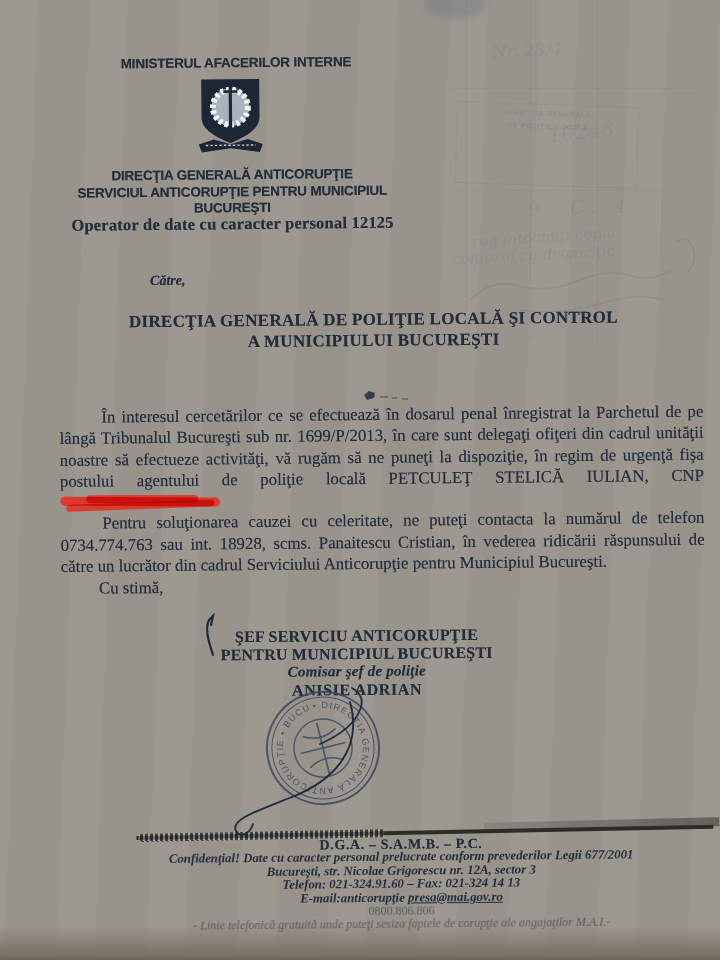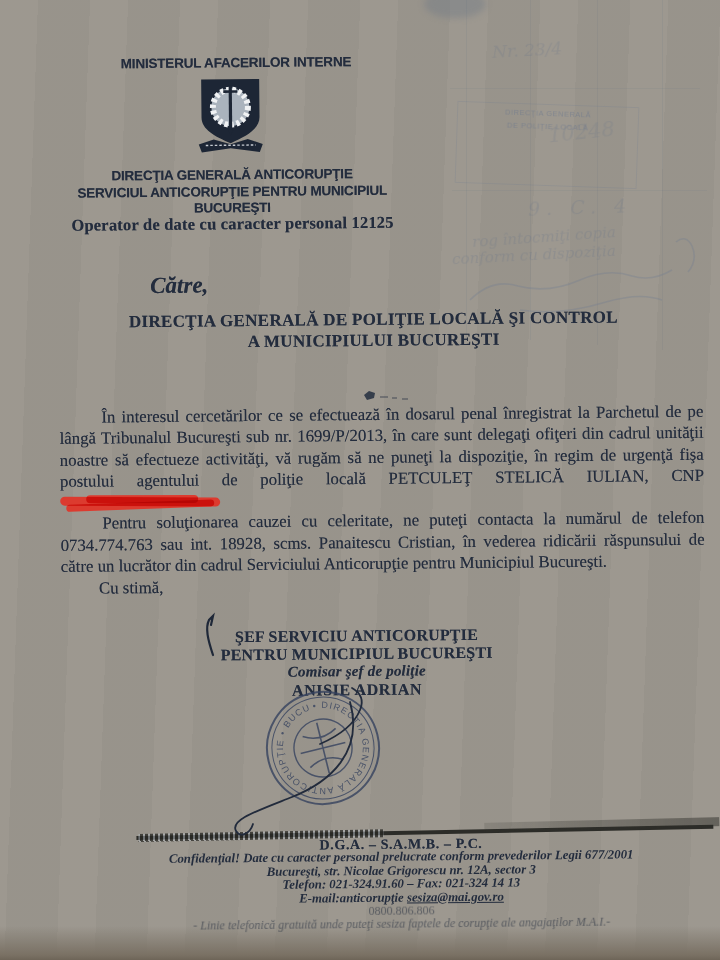--- a/index.html
+++ b/index.html
@@ -30,21 +30,21 @@
   .punch{position:absolute;left:424px;top:-10px;width:62px;height:28px;border-radius:50%;background:rgba(110,120,132,.4);filter:blur(3px);}
   
   .letter{position:absolute;inset:0;z-index:2;transform:rotate(-0.55deg);color:#232c3d;}
   .abs{position:absolute;}
   .c{text-align:center;}
   .sans{font-family:"Liberation Sans",sans-serif;}
   .soft{text-shadow:0 0 .5px rgba(35,45,65,.55);}
   .h-min{left:0;top:54px;width:480px;font-weight:bold;font-size:13.5px;letter-spacing:-.2px;}
   .h-dir{left:0;top:166px;width:470px;font-weight:bold;font-size:13.5px;letter-spacing:-.2px;line-height:16.5px;}
   .h-op{left:0;top:213px;width:470px;font-weight:bold;font-size:16.5px;letter-spacing:.2px;}
-  .salut{left:152px;top:271px;font-size:23px;font-weight:bold;font-style:italic;}
+  .salut{left:152px;top:271px;font-size:14px;font-weight:bold;font-style:italic;}
   .recip{left:28px;top:310px;width:694px;font-weight:bold;font-size:17px;line-height:20.5px;letter-spacing:.3px;}
   .body-txt{left:60px;top:404px;width:644px;font-size:16.8px;line-height:21.3px;text-align:justify;}
   .body-txt p{margin:0;text-indent:42px;}
   .body-txt p.closing{text-indent:38px;margin-top:1px;}
   
   .redaction{display:inline-block;position:relative;width:160px;height:14px;vertical-align:-2px;}
   .redaction .bar{position:absolute;background:#e23327;opacity:.92;mix-blend-mode:multiply;border-radius:6px;}
   .r1{left:0;top:2px;width:160px;height:9px;transform:rotate(.9deg);}
   .r2{left:6px;top:7px;width:148px;height:7px;transform:rotate(-1.6deg);}
   .r3{left:26px;top:0;width:112px;height:8px;transform:rotate(.4deg);}
@@ -136,21 +136,21 @@
 
   <div class="rule">
     <span class="grain"></span>
     <span class="smear"></span>
   </div>
   <div class="abs footer">
     <div class="f-org soft">D.G.A. – S.A.M.B. – P.C.</div>
     <div class="f-it">Confidenţial! Date cu caracter personal prelucrate conform  prevederilor Legii 677/2001</div>
     <div class="f-it">Bucureşti, str. Nicolae Grigorescu nr. 12A, sector 3</div>
     <div class="f-it">Telefon: 021-324.91.60 – Fax: 021-324 14 13</div>
-    <div class="f-it f-email"><span>E-mail:anticorupţie </span><span class="u">sesiza@mai.gov.ro</span></div>
+    <div class="f-it f-email"><span>E-mail:anticorupţie </span><span class="u">presa@mai.gov.ro</span></div>
     <div class="f-faint" style="font-style:normal;">0800.806.806</div>
     <div class="f-faint">- Linie telefonică gratuită unde puteţi sesiza faptele de corupţie ale angajaţilor M.A.I.-</div>
   </div>
 </div>
 
 <svg class="marks" width="720" height="960" viewBox="0 0 720 960">
 
   <g stroke="rgba(110,122,145,.3)" fill="none" stroke-width="1.6">
     <path d="M470 300 q22 -22 48 -14 q30 8 62 -6 q28 -12 52 -4 q20 6 40 -6"></path>
     <path d="M520 310 q40 6 86 -8 q34 -10 56 -2"></path>

